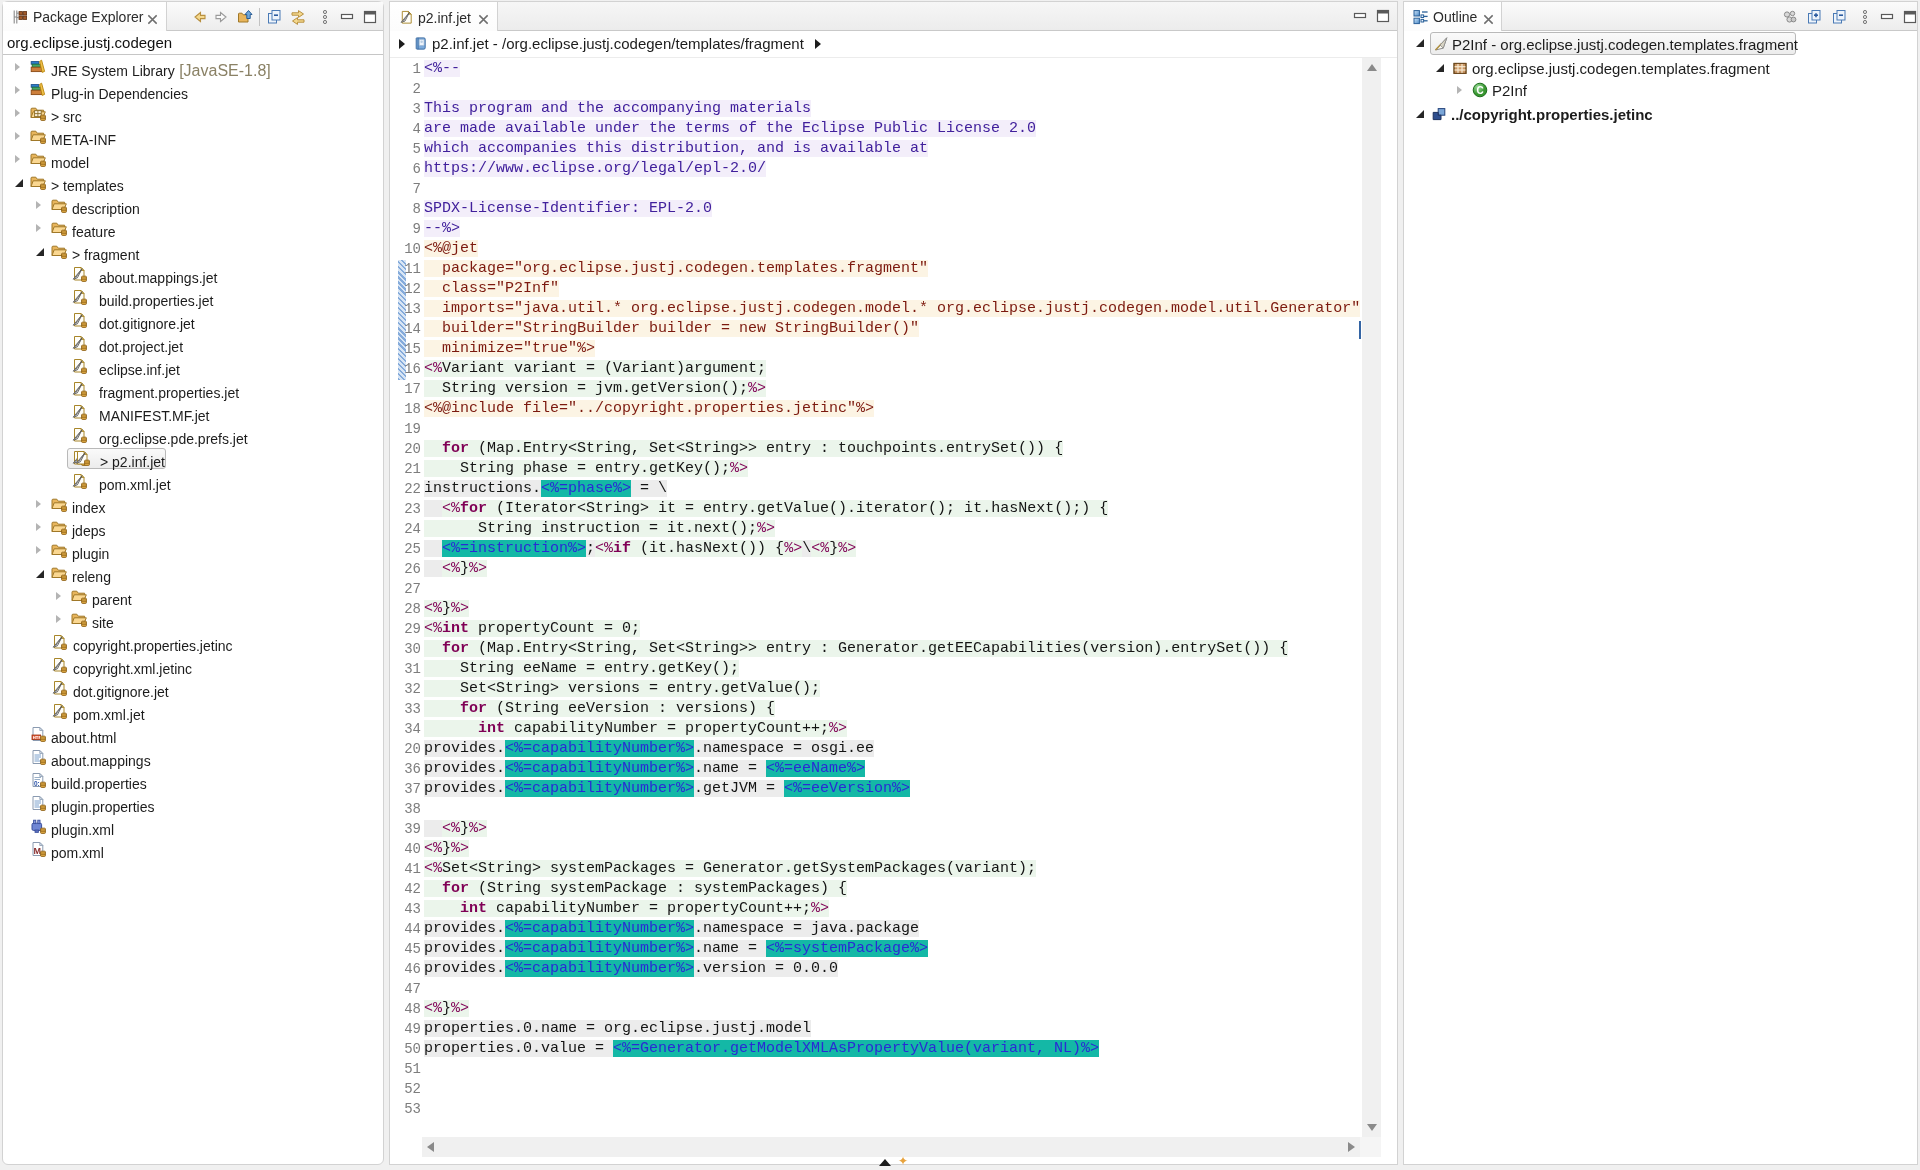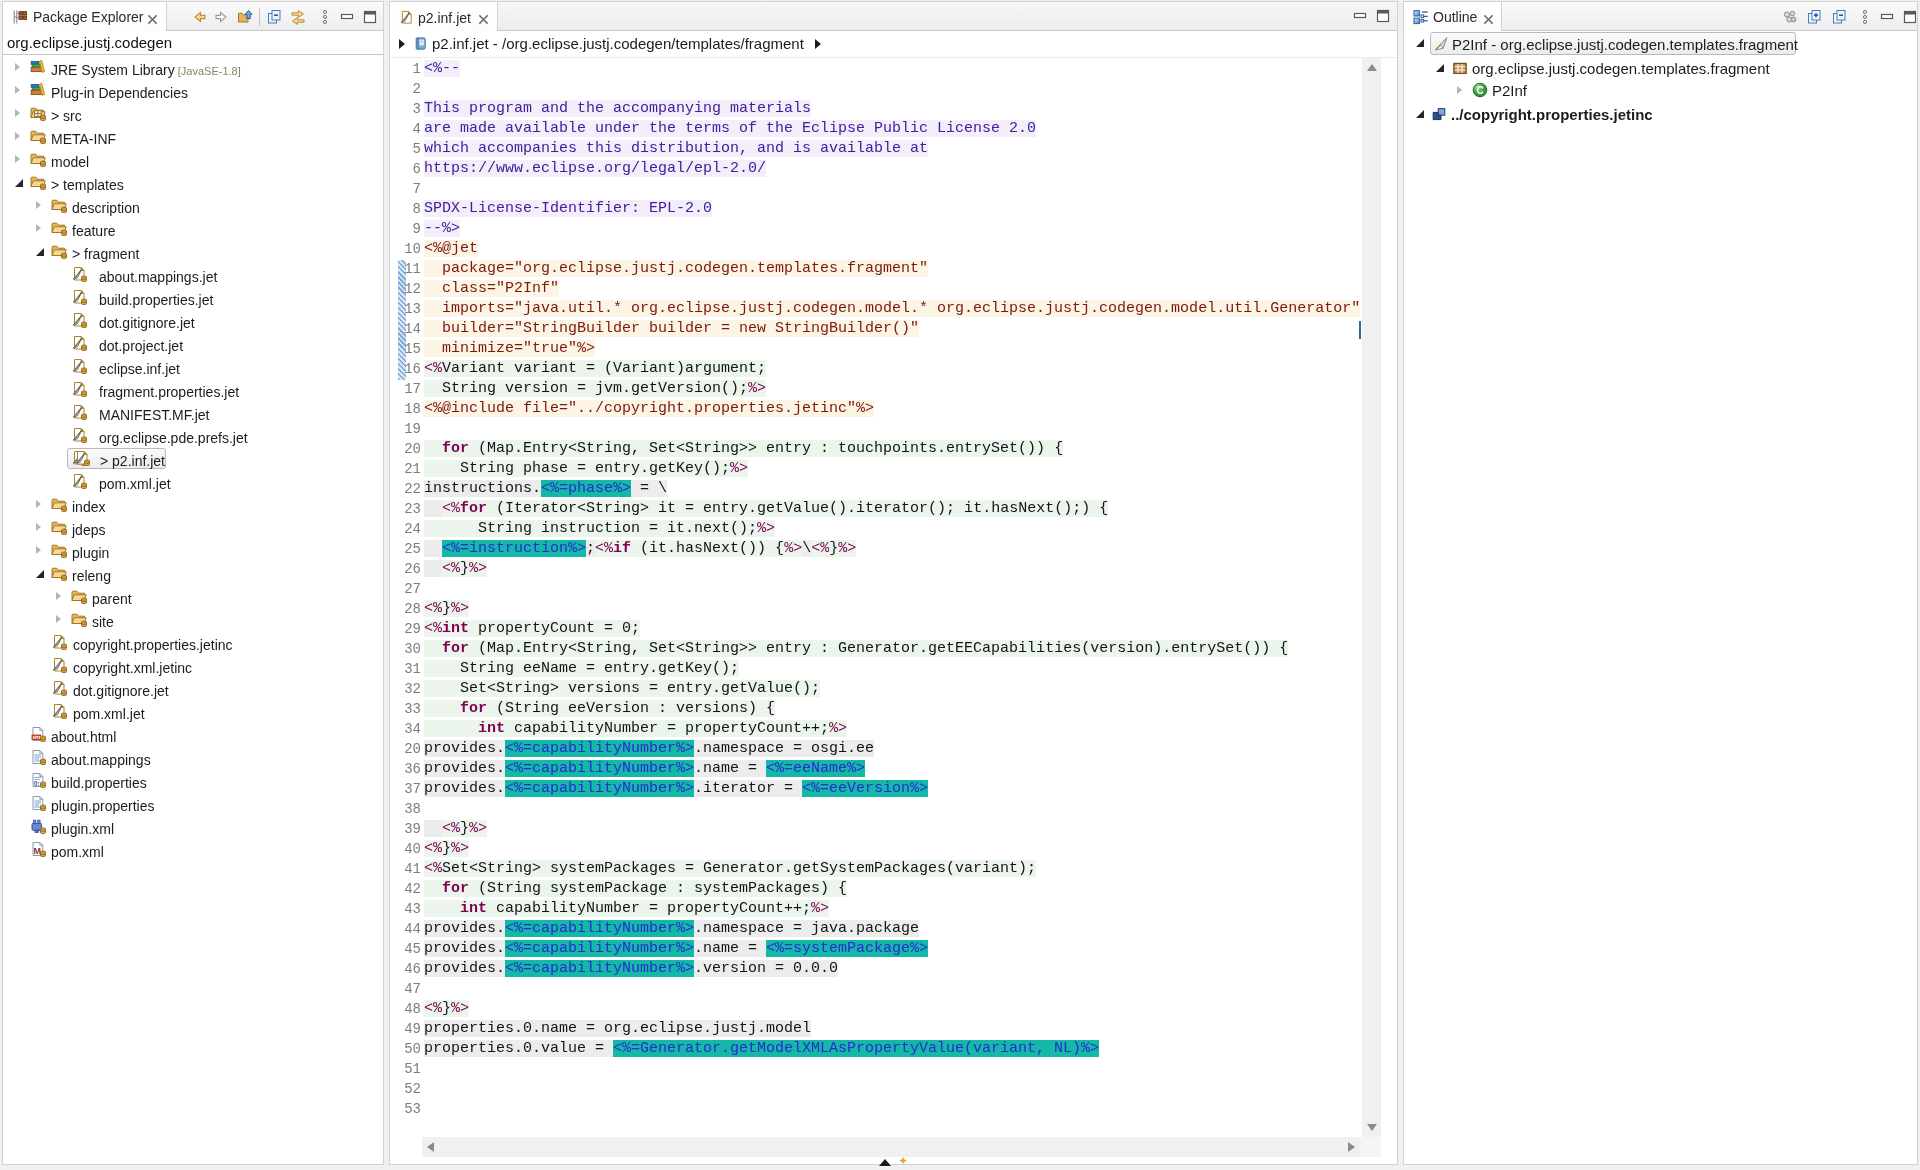--- a/index.html
+++ b/index.html
@@ -9,21 +9,21 @@
 .vtab { position:absolute; left:0; top:0; height:29px; background:linear-gradient(#ffffff,#fcfcfc); border-right:1px solid #d2d2d2; }
 .vtab .ti { position:absolute; left:9px; top:7px; }
 .vtab .tt { position:absolute; top:7px; font-size:14px; color:#2b2b2b; }
 .vtab .tx { position:absolute; top:9px; }
 .tbi { position:absolute; top:7px; width:16px; height:16px; }
 .trow { position:absolute; left:0; height:23px; width:100%; }
 .arr-c { position:absolute; top:7px; width:0; height:0; border-left:5px solid #b4b4b4; border-top:4.5px solid transparent; border-bottom:4.5px solid transparent; }
 .arr-e { position:absolute; top:8px; width:8px; height:8px; background:#262626; clip-path:polygon(100% 0,100% 100%,0 100%); }
 .ticon { position:absolute; top:3px; width:16px; height:16px; z-index:2 }
 .tlabel { position:absolute; top:6px; font-size:14px; color:#1c1c1c; white-space:pre; z-index:3 }
-.gray2 { color:#8a8165; font-size:11px; }
+.gray2 { color:#8a8165; font-size:16px; }
 .selbox { position:absolute; top:1px; height:21px; border:1px solid #b9b9b9; border-radius:3px; background:linear-gradient(#fafafa,#ececec); z-index:1 }
 #wslabel { position:absolute; left:4px; top:32px; font-size:15px; color:#111; }
 #wsline { position:absolute; left:0; top:52px; width:100%; height:1px; background:#c6c6c6; }
 
 
 #edpanel { left:389px; width:1009px; }
 #edtab { width:108px; }
 #edtabrest { position:absolute; left:108px; right:0; top:0; height:29px; background:linear-gradient(#f6f6f6,#ececec); border-bottom:1px solid #c9c9c9; }
 #crumb { position:absolute; left:0; top:29px; width:100%; height:27px; background:#fff; border-bottom:1px solid #ececec; }
 #crumb .bc-arrow { position:absolute; width:0; height:0; border-left:6px solid #1c1c1c; border-top:5px solid transparent; border-bottom:5px solid transparent; }
@@ -55,21 +55,21 @@
 
 
 #outpanel { left:1403px; width:515px; }
 #outtab { width:98px; }
 .orow { position:absolute; height:22px; width:100%; }
 .orow .tlabel { font-size:15px; top:4px; }
 .orow .ticon { top:3px; }
 </style></head>
 <body>
 
-<div class="panel" id="pkgpanel" style="left:2px;width:382px;">
+<div class="panel" id="pkgpanel" style="left:2px;width:382px;border-radius:6px;">
   <div class="titlebar"></div>
   <div class="vtab" style="width:164px">
     <span class="ti"><svg style="" width="16" height="16" viewBox="0 0 16 16">
           <g stroke="#8a8a8a" stroke-width="1.1">
             <line x1="2.2" y1="1.6" x2="2.2" y2="14.6"></line>
             <line x1="4.8" y1="1.6" x2="4.8" y2="14.6"></line>
             <line x1="2.2" y1="8" x2="4.8" y2="8"></line>
           </g>
           <g fill="#a05a2a" stroke="#5c2f12" stroke-width="0.8">
             <rect x="7" y="2.6" width="3.4" height="3.4"></rect>
@@ -739,21 +739,21 @@
       <div></div>
       <div><span class="p">&lt;%</span><span class="s">}</span><span class="p">%&gt;</span></div>
       <div><span class="p">&lt;%</span><span class="k">int</span><span class="s"> propertyCount = 0;</span></div>
       <div><span class="s">  </span><span class="k">for</span><span class="s"> (Map.Entry&lt;String, Set&lt;String&gt;&gt; entry : Generator.getEECapabilities(version).entrySet()) {</span></div>
       <div><span class="s">    String eeName = entry.getKey();</span></div>
       <div><span class="s">    Set&lt;String&gt; versions = entry.getValue();</span></div>
       <div><span class="s">    </span><span class="k">for</span><span class="s"> (String eeVersion : versions) {</span></div>
       <div><span class="s">      </span><span class="k">int</span><span class="s"> capabilityNumber = propertyCount++;</span><span class="p">%&gt;</span></div>
       <div><span class="t">provides.</span><span class="e">&lt;%=capabilityNumber%&gt;</span><span class="t">.namespace = osgi.ee</span></div>
       <div><span class="t">provides.</span><span class="e">&lt;%=capabilityNumber%&gt;</span><span class="t">.name = </span><span class="e">&lt;%=eeName%&gt;</span></div>
-      <div><span class="t">provides.</span><span class="e">&lt;%=capabilityNumber%&gt;</span><span class="t">.iterator = </span><span class="e">&lt;%=eeVersion%&gt;</span></div>
+      <div><span class="t">provides.</span><span class="e">&lt;%=capabilityNumber%&gt;</span><span class="t">.getJVM = </span><span class="e">&lt;%=eeVersion%&gt;</span></div>
       <div></div>
       <div><span class="t">  </span><span class="p">&lt;%</span><span class="s">}</span><span class="p">%&gt;</span></div>
       <div><span class="p">&lt;%</span><span class="s">}</span><span class="p">%&gt;</span></div>
       <div><span class="p">&lt;%</span><span class="s">Set&lt;String&gt; systemPackages = Generator.getSystemPackages(variant);</span></div>
       <div><span class="s">  </span><span class="k">for</span><span class="s"> (String systemPackage : systemPackages) {</span></div>
       <div><span class="s">    </span><span class="k">int</span><span class="s"> capabilityNumber = propertyCount++;</span><span class="p">%&gt;</span></div>
       <div><span class="t">provides.</span><span class="e">&lt;%=capabilityNumber%&gt;</span><span class="t">.namespace = java.package</span></div>
       <div><span class="t">provides.</span><span class="e">&lt;%=capabilityNumber%&gt;</span><span class="t">.name = </span><span class="e">&lt;%=systemPackage%&gt;</span></div>
       <div><span class="t">provides.</span><span class="e">&lt;%=capabilityNumber%&gt;</span><span class="t">.version = 0.0.0</span></div>
       <div></div>

